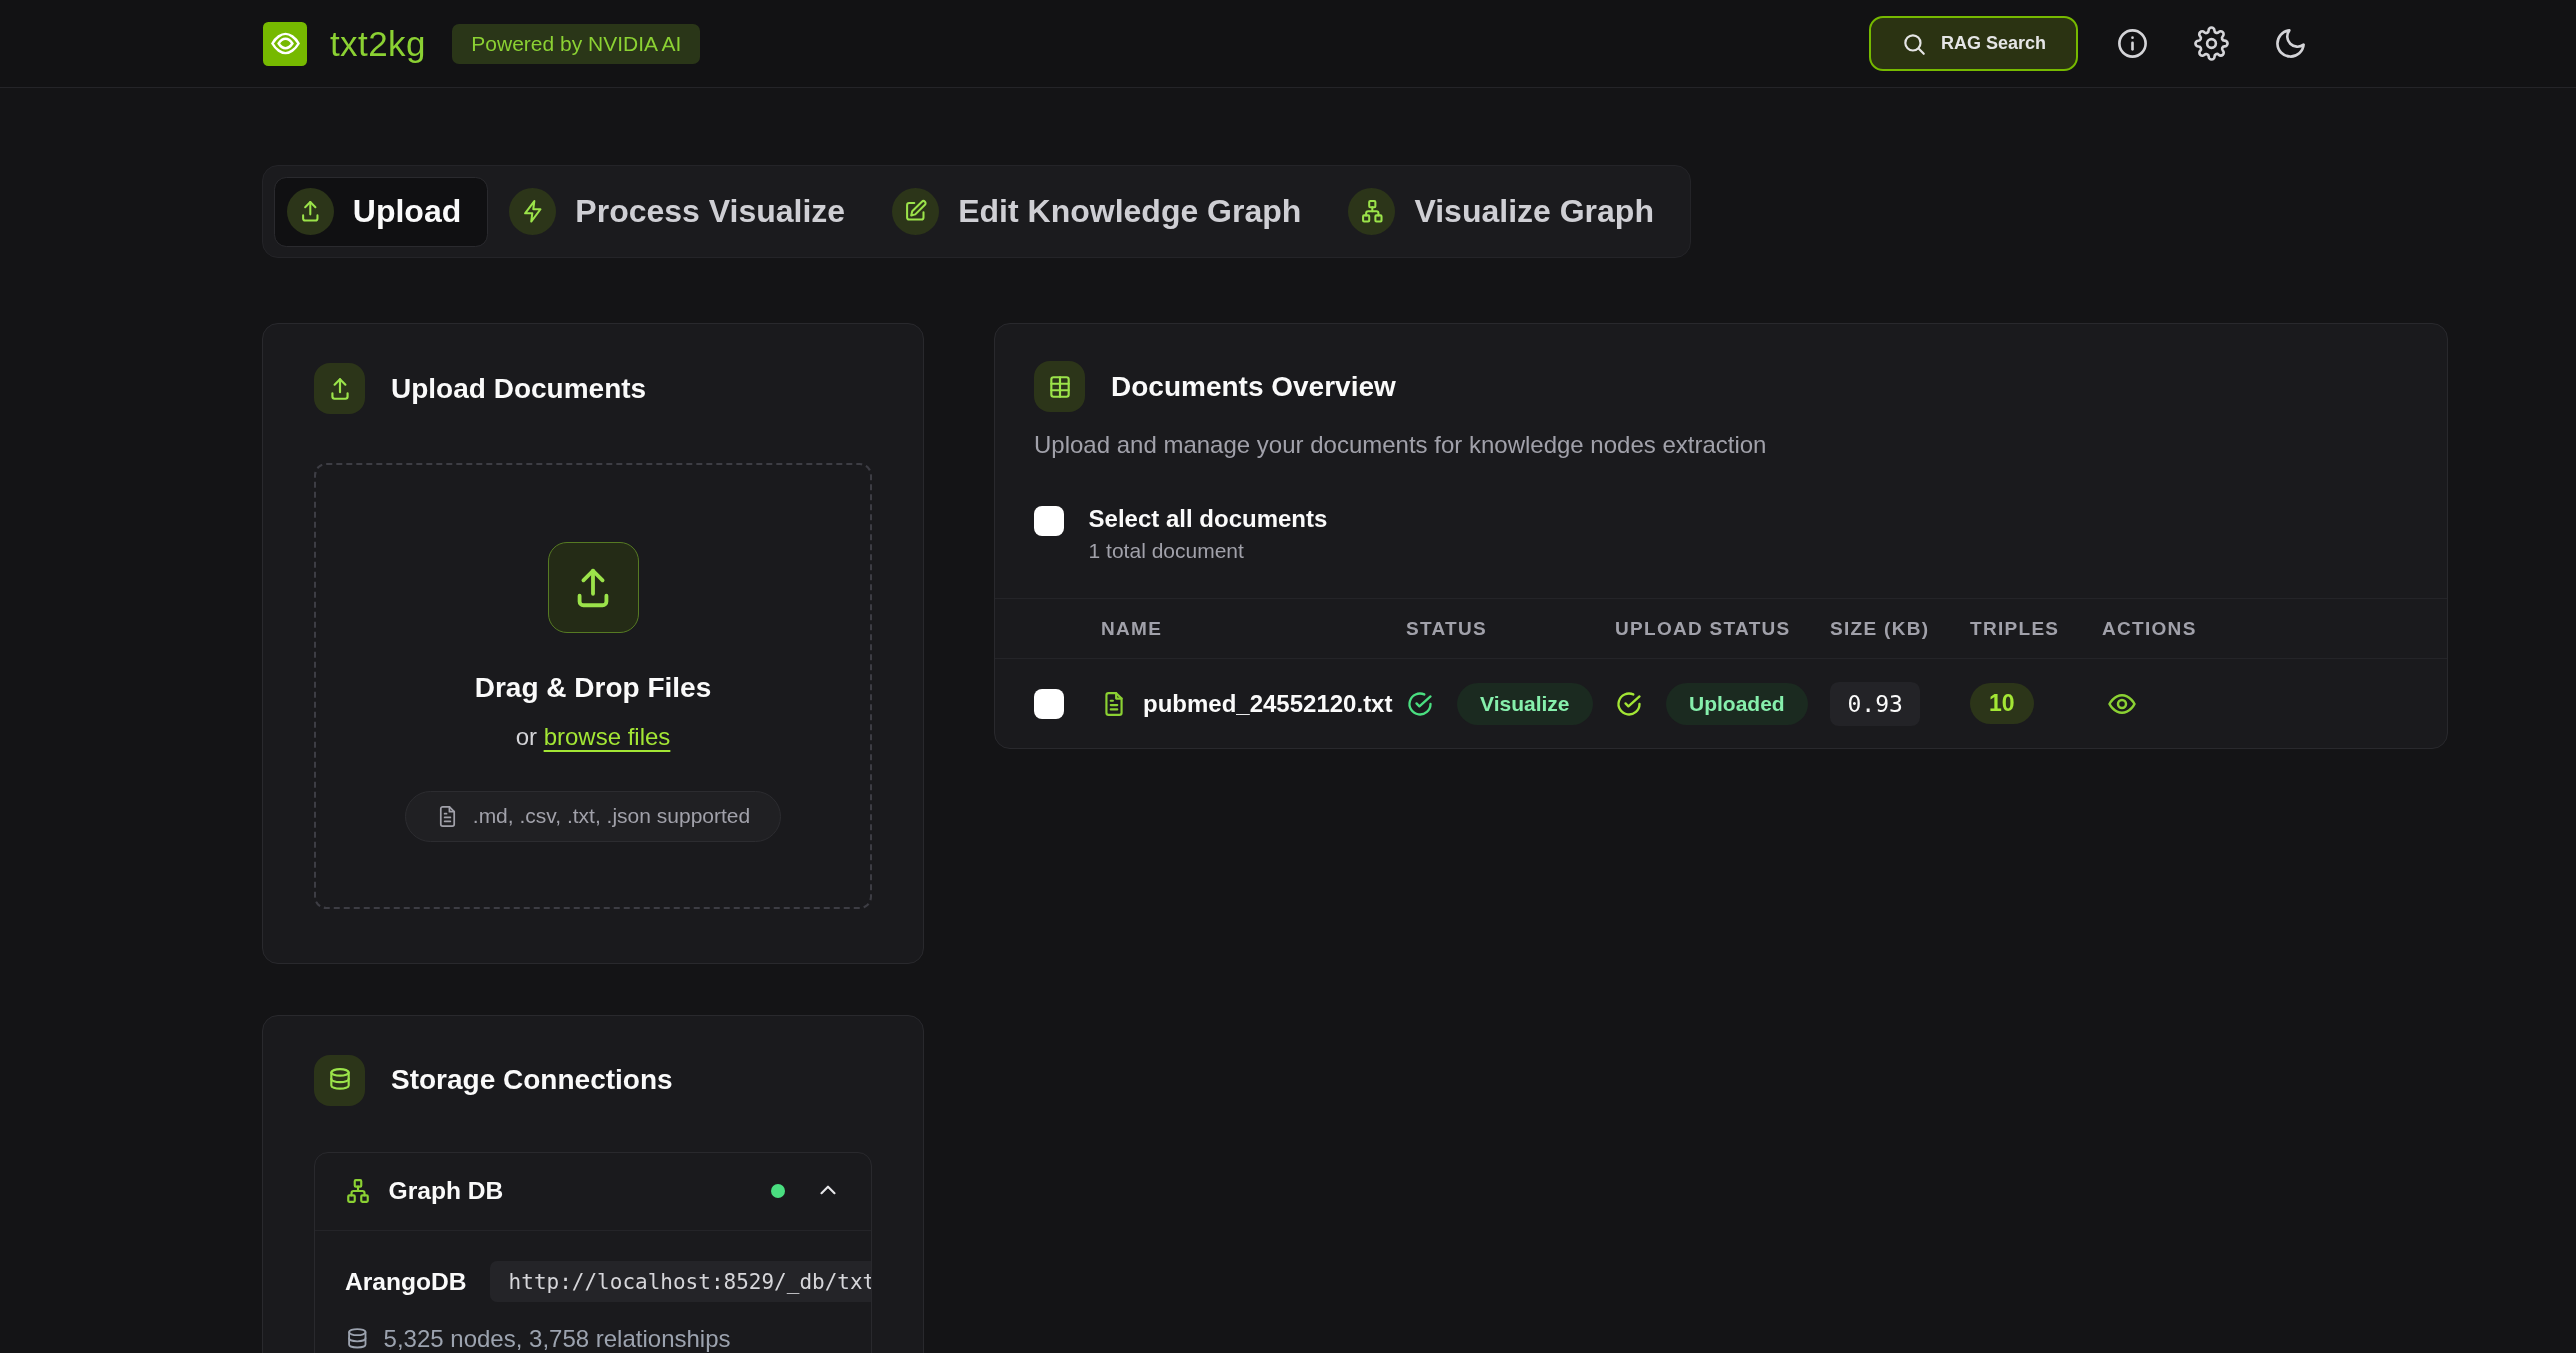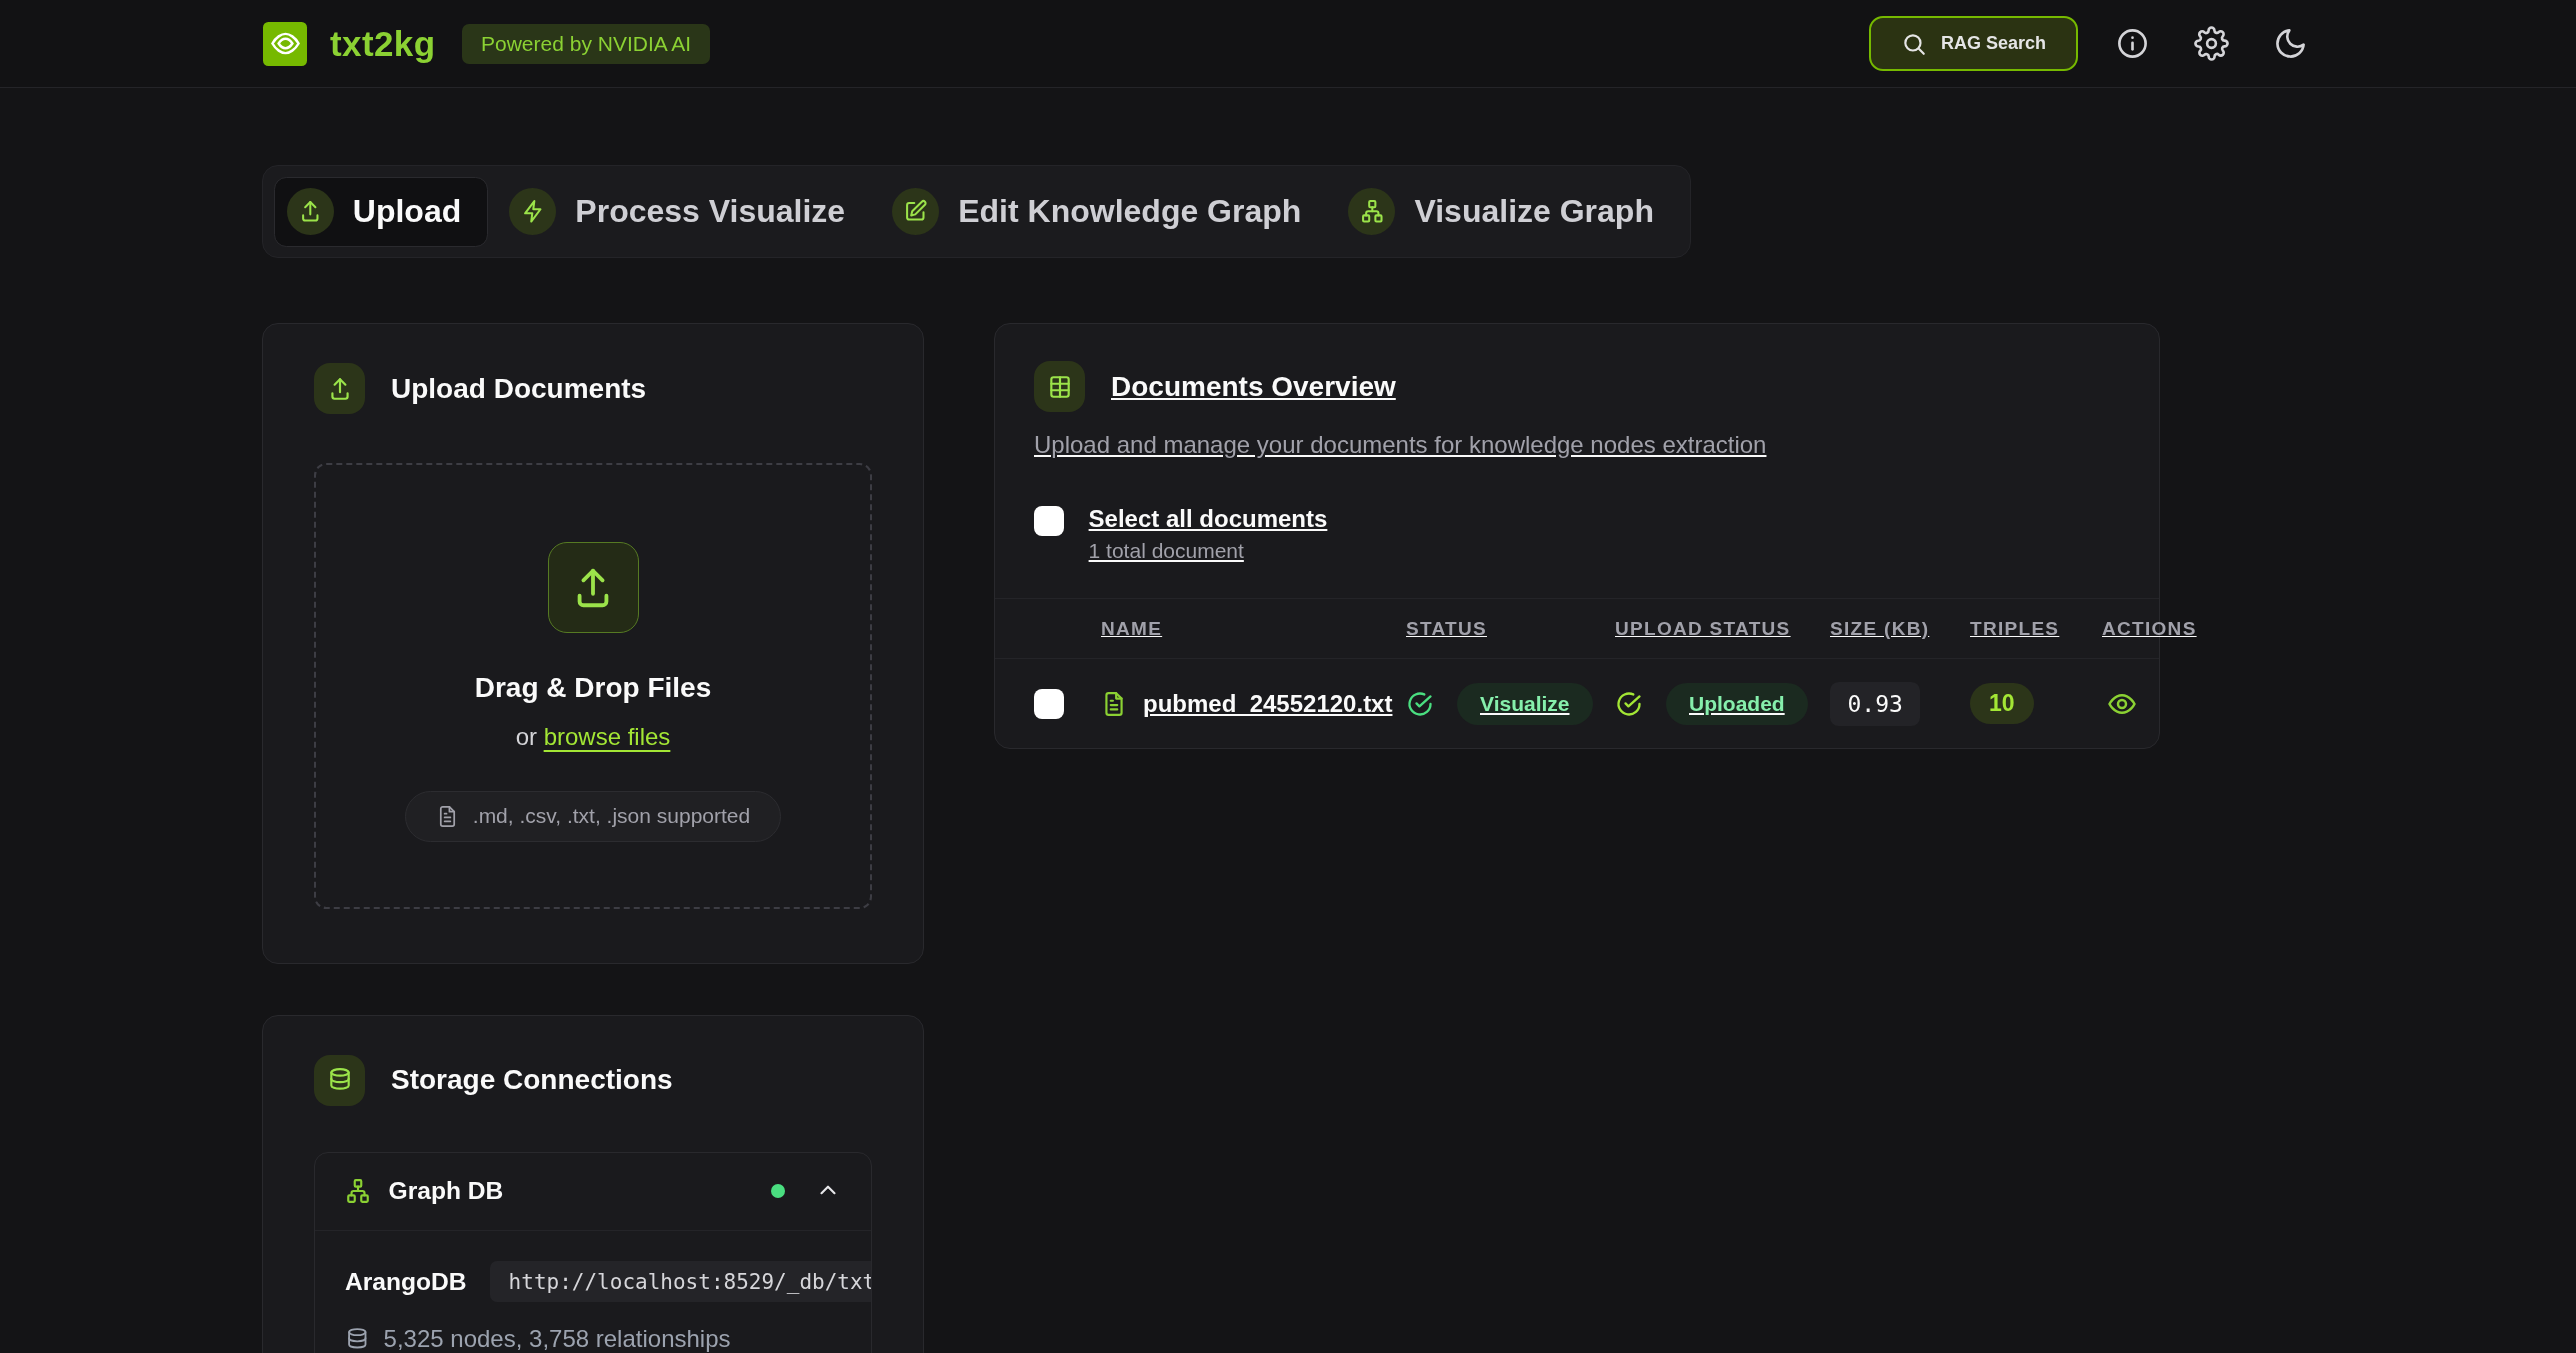--- a/index.html
+++ b/index.html
@@ -18,21 +18,21 @@
     display:flex; align-items:center; justify-content:space-between;
     padding:0 261px 0 263px;
     background:#121214;
     border-bottom:1.8px solid #242428;
   }
   .brand { display:flex; align-items:center; gap:23px; }
   .logo-box {
     width:44px; height:44px; border-radius:5.3px;
     background:#76b900; display:flex; align-items:center; justify-content:center;
   }
-  .app-title { font-size:35px; font-weight:700; color:#8bd133; letter-spacing:0.4px; }
+  .app-title { font-size:35px; font-weight:400; color:#8bd133; letter-spacing:0.4px; }
   .powered-badge {
     margin-left:3.5px;
     background:#2a3618; color:#8bd133;
     font-size:21px; font-weight:500;
     padding:8px 19px; border-radius:7px;
   }
   .header-actions { display:flex; align-items:center; gap:30px; }
   .rag-btn {
     display:flex; align-items:center; gap:14px;
     background:#2b3312; border:2.6px solid #76b900; border-radius:14px;
@@ -66,21 +66,21 @@
   }
   .tab-ic {
     width:47px; height:47px; border-radius:50%;
     background:#2c3519; color:#9be34a;
     display:flex; align-items:center; justify-content:center;
     flex:0 0 auto;
   }
 
   .content-grid { display:flex; gap:70px; align-items:flex-start; }
   .col-left { width:662px; display:flex; flex-direction:column; gap:51px; flex:0 0 auto; }
-  .col-right { width:1166px; flex:0 0 auto;text-decoration:underline; }
+  .col-right { width:1454px; flex:0 0 auto; }
 
   .card {
     background:#1a1a1d;
     border:0.9px solid #29292d;
     border-radius:16px;
   }
 
   .card-head { display:flex; align-items:center; gap:26px; }
   .icon-badge {
     width:51px; height:51px; border-radius:16px;

